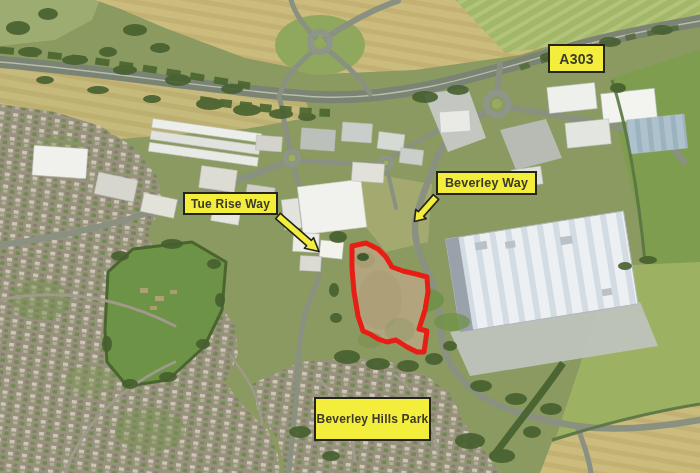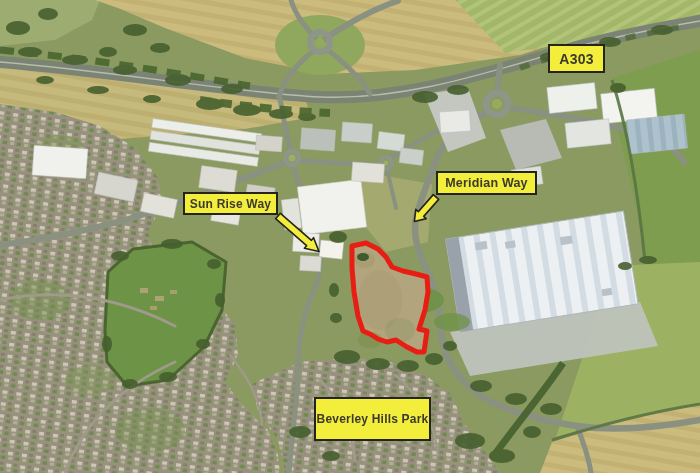--- a/index.html
+++ b/index.html
@@ -228,16 +228,16 @@
     <polygon fill="none" stroke="#e81d14" stroke-width="5" stroke-linejoin="round" points="352,246 366,243 378,249 386,257 392,267 403,271 416,274 427,277 428,292 425,310 419,329 427,331 424,352 417,352 407,347 396,340 387,342 378,339 370,334 363,331 358,316 354,292 352,268"></polygon>
   </g>
 
   <g style="fill:var(--arrow-fill,#f3ed3b);stroke:var(--arrow-outline,#24241c);" stroke-width="1.6" stroke-linejoin="round">
     <polygon points="275.6,218.7 306.6,245.7 304.4,248.3 319,251.5 313.6,237.7 311.4,240.3 280.4,213.3"></polygon>
     <polygon points="433.3,194.6 418.3,211.6 415.8,209.4 414.4,221.5 426.2,218.6 423.7,216.4 438.7,199.4"></polygon>
   </g>
 </svg>
 
   <div class="map-label lbl-a303">A303</div>
-  <div class="map-label lbl-sunrise">Sun Rise Way</div>
-  <div class="map-label lbl-meridian">Meridian Way</div>
+  <div class="map-label lbl-sunrise">Tue Rise Way</div>
+  <div class="map-label lbl-meridian">Beverley Way</div>
   <div class="map-label lbl-beverley">Beverley Hills Park</div>
 </div>
 
 </body></html>

